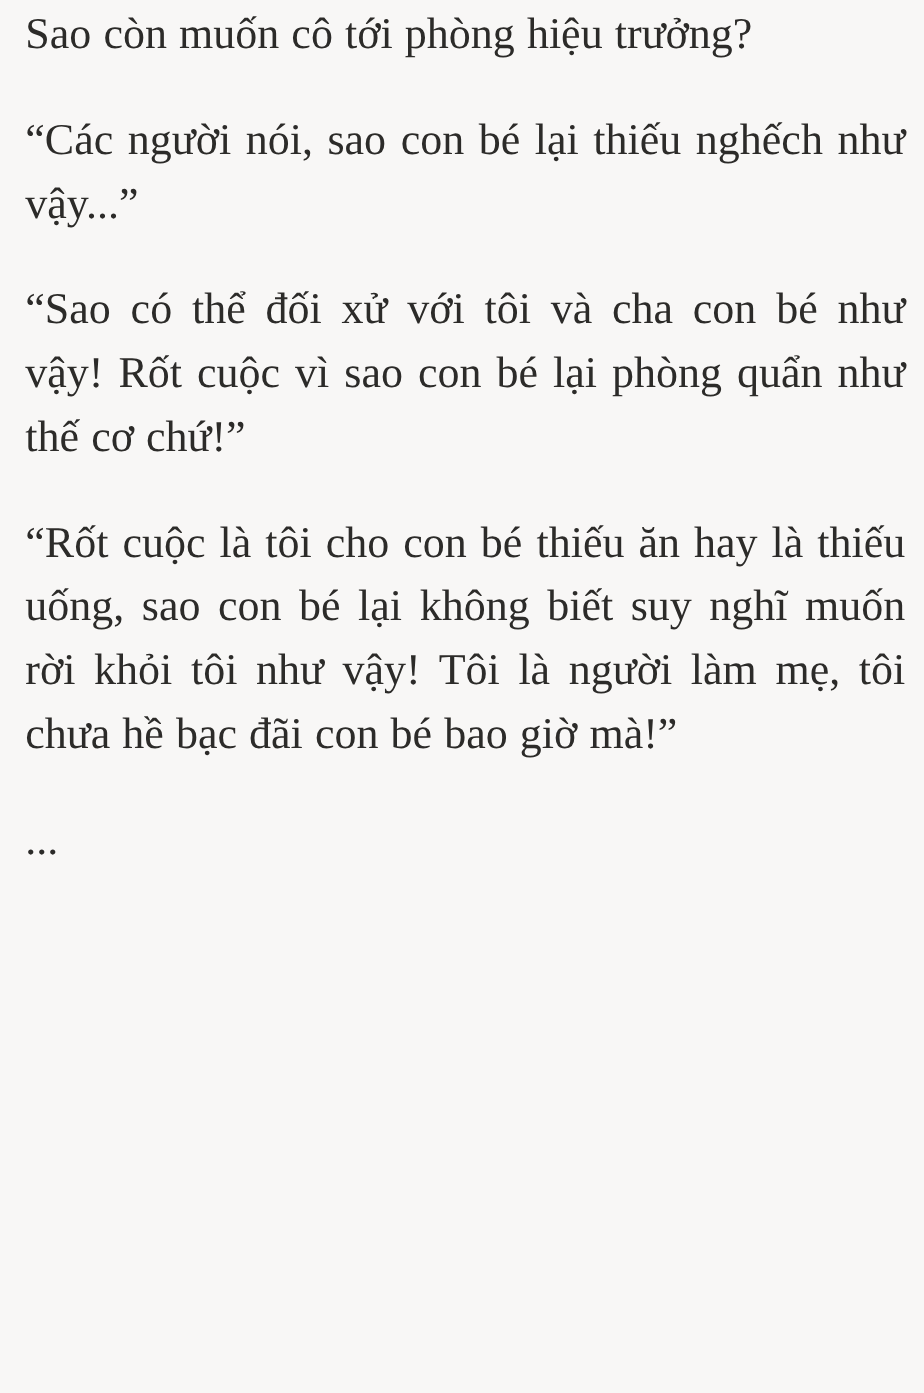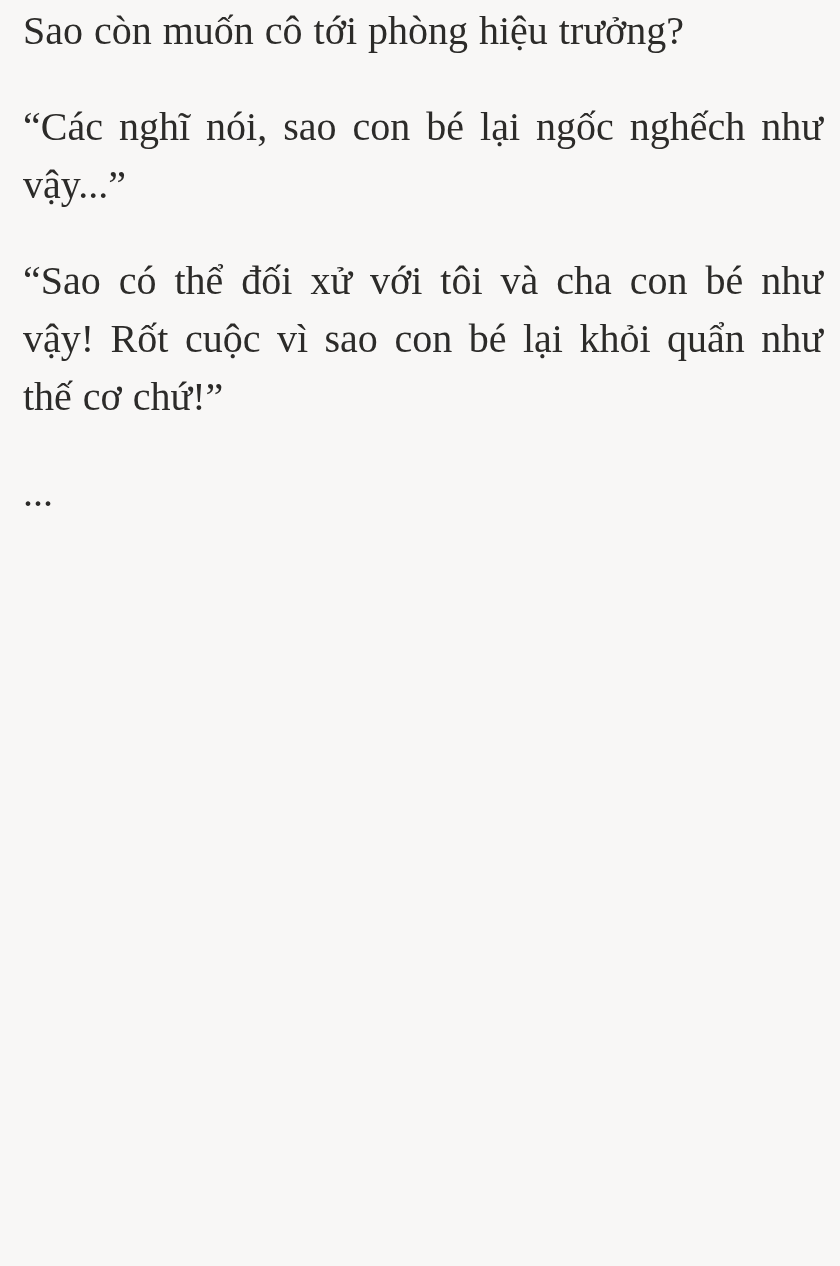--- a/index.html
+++ b/index.html
@@ -30,16 +30,17 @@
   }
   .para:last-child {
     margin-bottom: 0;
   }
 </style>
 </head>
 <body style="background: rgb(248, 247, 246);">
 
 <div class="page" style="color: rgb(44, 43, 41);">
   <p class="para">Sao còn muốn cô tới phòng hiệu trưởng?</p>
-  <p class="para">“Các nghĩ nói, sao con bé lại ngốc nghếch như vậy...”</p>
-  <p class="para">“Sao có thể đối xử với tôi và cha con bé như vậy! Rốt cuộc vì sao con bé lại khỏi quẩn như thế cơ chứ!”</p>
+  <p class="para">“Các người nói, sao con bé lại thiếu nghếch như vậy...”</p>
+  <p class="para">“Sao có thể đối xử với tôi và cha con bé như vậy! Rốt cuộc vì sao con bé lại phòng quẩn như thế cơ chứ!”</p>
+  <p class="para">“Rốt cuộc là tôi cho con bé thiếu ăn hay là thiếu uống, sao con bé lại không biết suy nghĩ muốn rời khỏi tôi như vậy! Tôi là người làm mẹ, tôi chưa hề bạc đãi con bé bao giờ mà!”</p>
   <p class="para">...</p>
 </div>
 
 </body></html>

